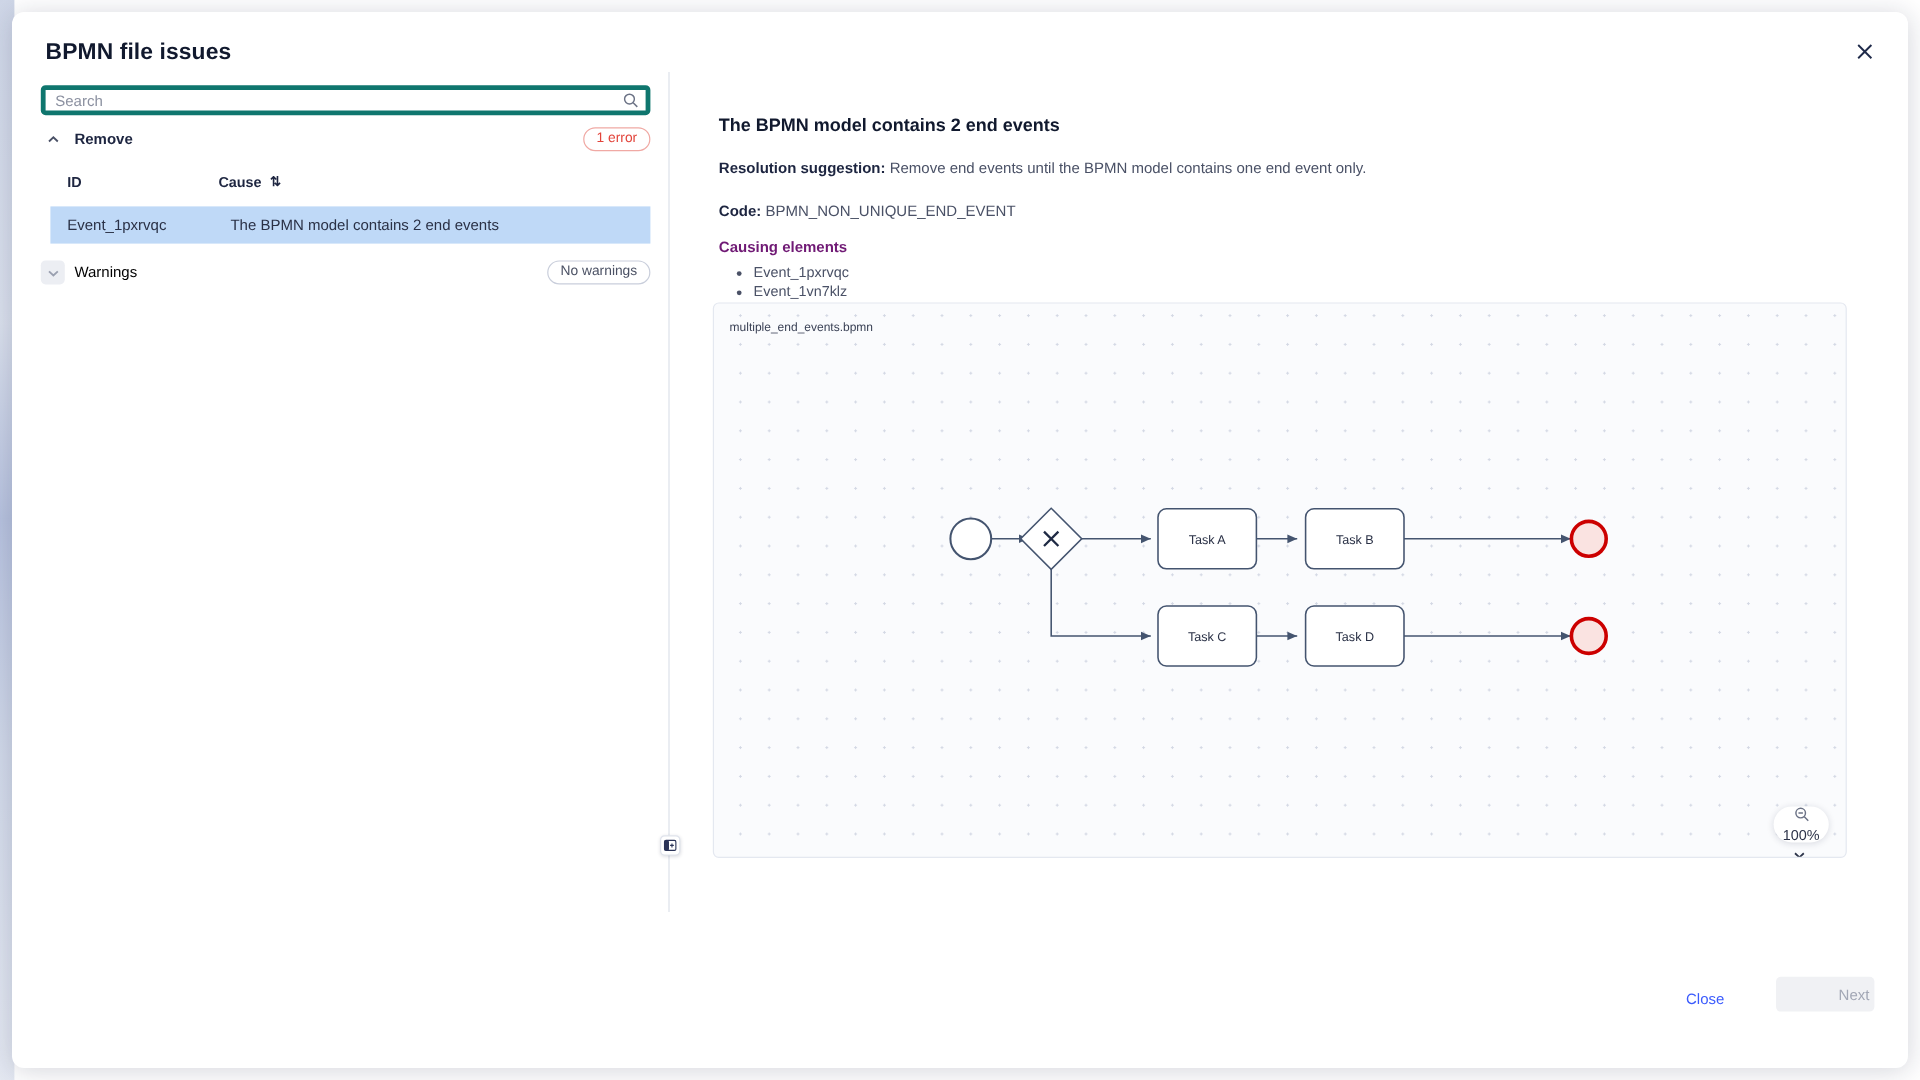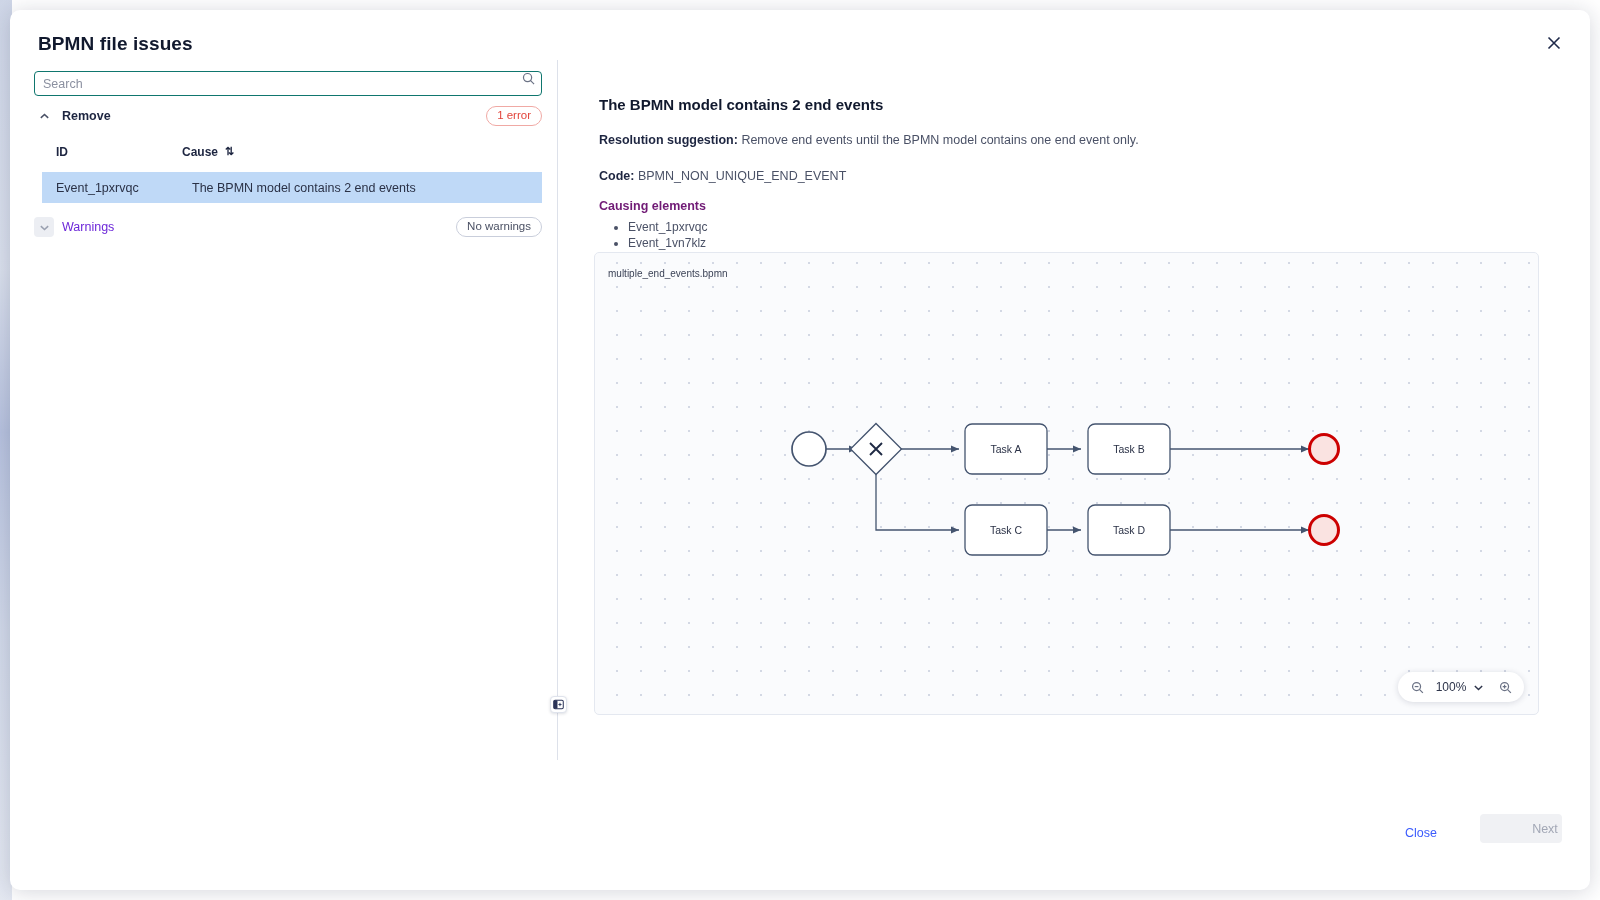--- a/index.html
+++ b/index.html
@@ -31,22 +31,22 @@
     display: flex; align-items: center; justify-content: center;
     cursor: pointer; border-radius: 4px; background: transparent;
   }
   #close-icon-btn svg { stroke: #1f2a4a; stroke-width: 1.6; }
   
   #left-pane {
     position: absolute; left: 0; top: 52px; width: 548px; height: 700px;
   }
   #search-wrap {
     position: absolute; left: 24px; top: 9px; width: 508px; height: 25px;
-    border: 1px solid #0f766e; border-radius: 4px; background: #fff;
-    display: flex; align-items: flex-start;
+    border: 4px solid #0f766e; border-radius: 4px; background: #fff;
+    display: flex; align-items: center;
   }
   #search-input {
     border: 0; outline: none; flex: 1; height: 100%;
     padding: 0 8px; font-size: 12.5px; color: #333a4d;
     font-family: "Liberation Sans", sans-serif; background: transparent;
   }
   #search-input::placeholder { color: #8b90a0; }
   #search-icon { width: 26px; display: flex; align-items: center; justify-content: center; cursor: pointer; }
   #search-icon svg { stroke: #6b7285; fill: none; stroke-width: 1.3; }
 
@@ -56,21 +56,21 @@
   }
   .chev-btn {
     width: 20px; height: 20px; border-radius: 4px;
     display: flex; align-items: center; justify-content: center;
     cursor: pointer; margin-right: 8px;
   }
   .chev-btn.muted { background: #eceef3; }
   .chev-btn svg { stroke: #4a5166; stroke-width: 1.7; fill: none; }
   .chev-btn.muted svg { stroke: #9aa0b0; }
   .section-label { font-size: 12.5px; font-weight: bold; color: #1d2540; }
-  .section-label.muted { font-weight: normal; color: #6d28d9; }
+  .section-label.muted { font-weight: normal; color: #000000; }
   .badge {
     margin-left: auto; font-size: 11.5px; padding: 2px 10px 3px;
     border-radius: 11px; line-height: 1.2;
   }
   .badge.error { color: #e2443b; border: 1px solid #f0a9a4; background: #fff; }
   .badge.neutral { color: #4b5164; border: 1px solid #c9cedb; background: #fff; }
 
   #table-head {
     position: absolute; left: 24px; top: 80px; width: 508px; height: 20px;
     display: flex; align-items: center;
@@ -123,21 +123,21 @@
   }
   #canvas-filename {
     position: absolute; left: 13px; top: 15px; font-size: 10px; color: #3b4256;
     background: transparent;
   }
   #bpmn-svg { position: absolute; left: 0; top: 0; }
 
   #zoom-bar {
     position: absolute; right: 14px; bottom: 12px; height: 30px;
     background: #fff; border-radius: 15px; box-shadow: 0 1px 6px rgba(20,30,60,.15);
-    display: flex; align-items: center; padding: 0 6px; gap: 4px;
+    display: flex; align-items: center; padding: 0 6px; gap: 4px; flex-direction: column;
   }
   .zoom-btn {
     width: 26px; height: 26px; border-radius: 13px; cursor: pointer;
     display: flex; align-items: center; justify-content: center;
   }
   .zoom-btn svg { stroke: #6b7285; fill: none; stroke-width: 1.3; }
   #zoom-level {
     font-size: 12px; color: #2d344a; min-width: 34px; text-align: center; cursor: pointer;
   }
   #zoom-caret { cursor: pointer; display: flex; align-items: center; padding: 0 4px 0 1px; }

